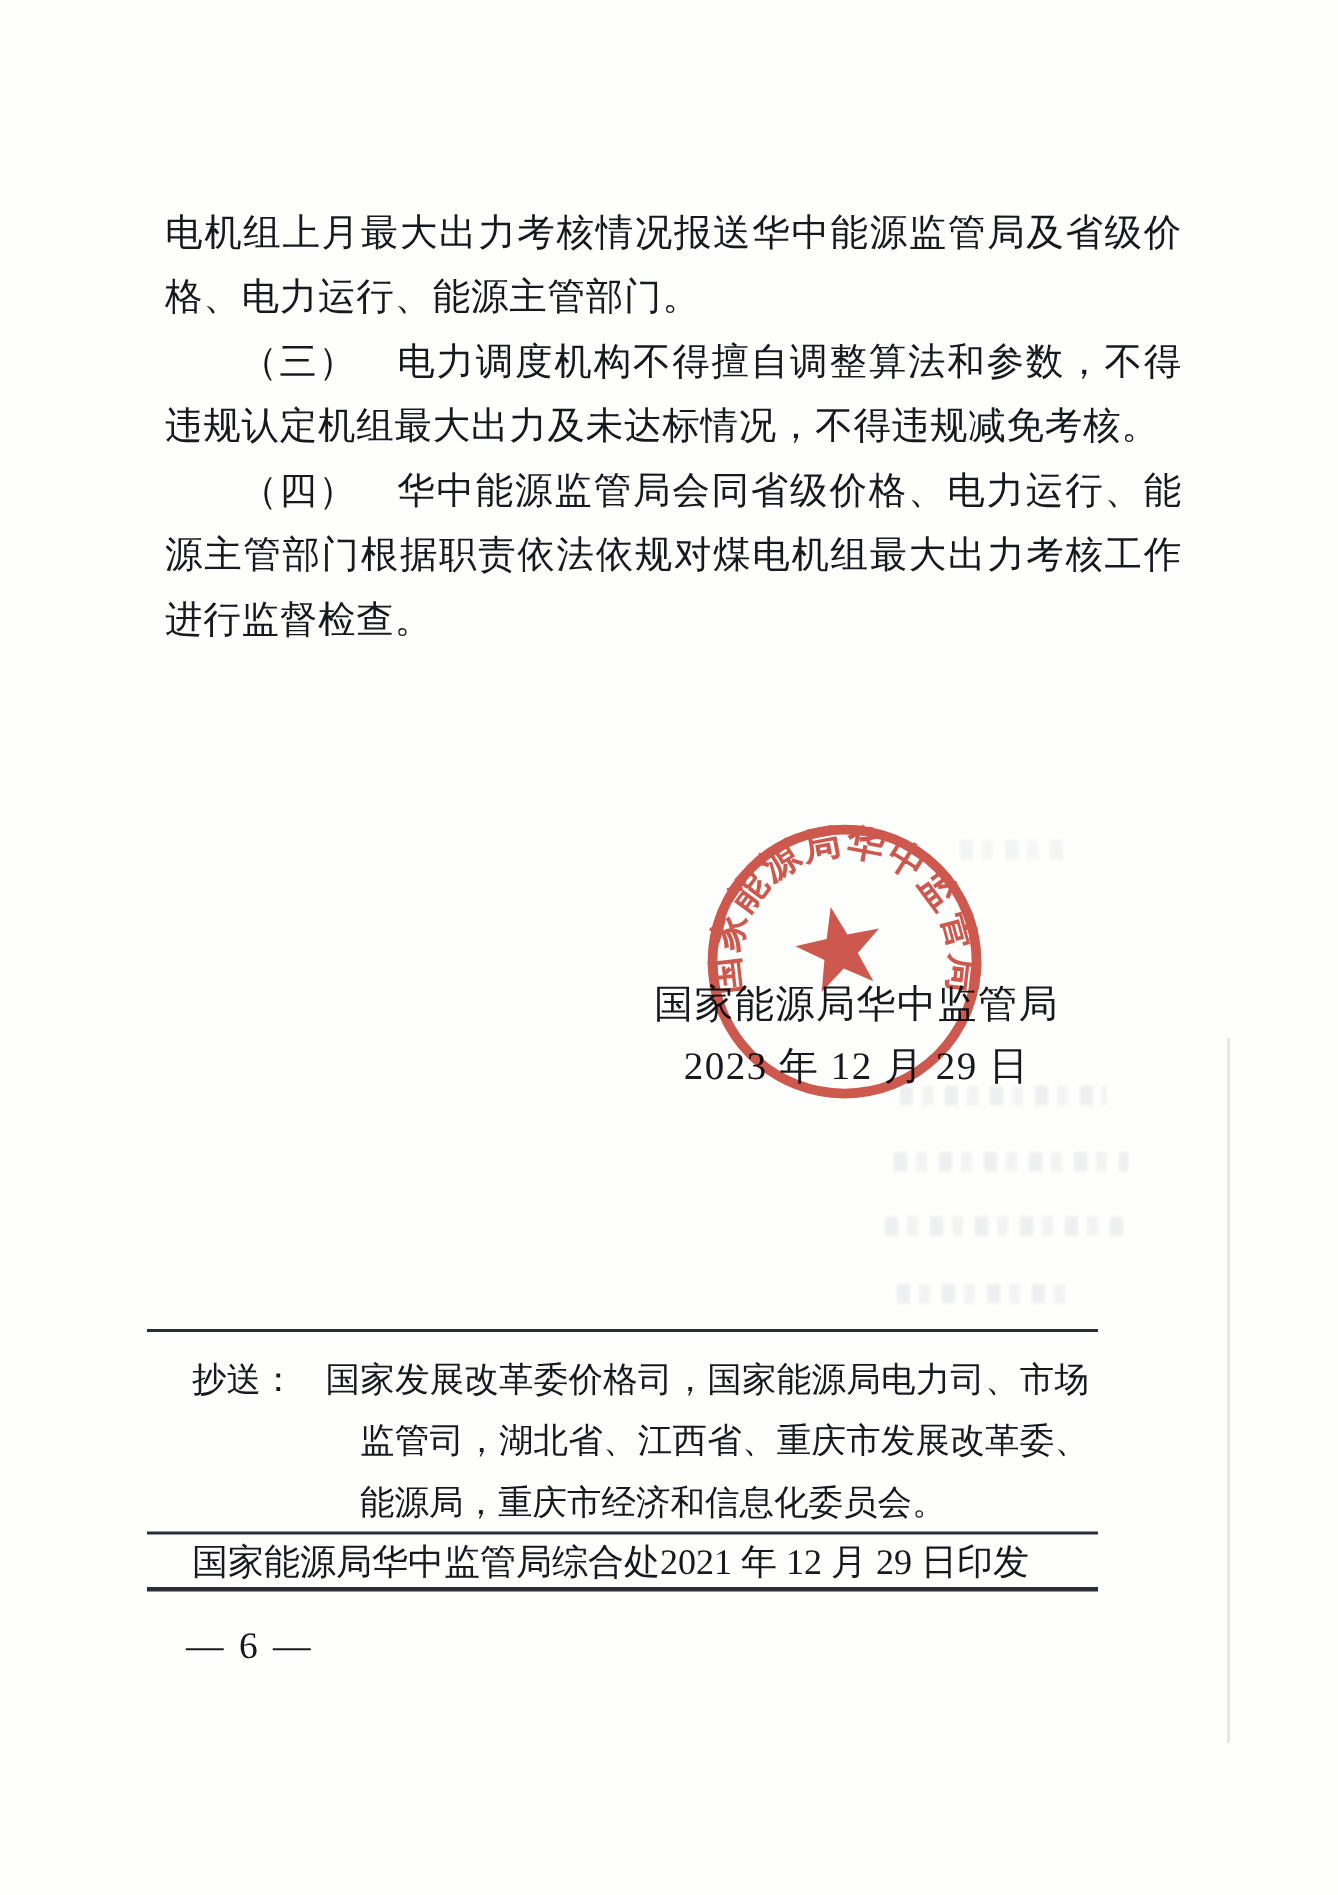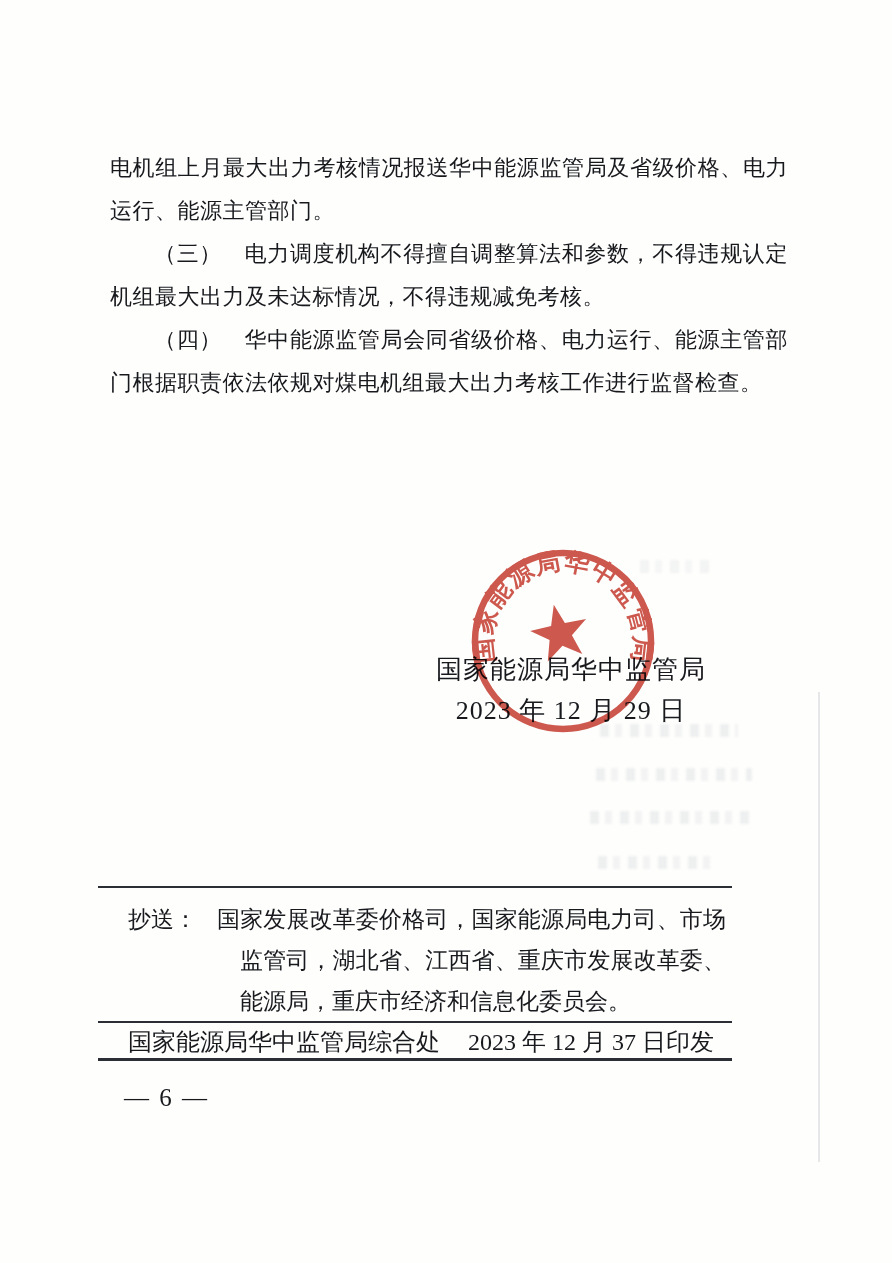--- a/index.html
+++ b/index.html
@@ -6,22 +6,22 @@
   .page{
     position:relative;
     width:892px;height:1263px;
     background:#fefefdf8;
     overflow:hidden;
     font-family:"Liberation Serif","DejaVu Serif",serif;
     color:#17191d;
   }
   
   .body-text{
-    position:absolute;left:110px;top:146px;width:678px;
-    font-size:22px;line-height:43px;
+    position:absolute;left:110px;top:134px;width:678px;
+    font-size:25px;line-height:43px;
     text-align:justify;letter-spacing:0.5px;
   }
   .body-text p{margin:0;}
   .body-text p.indent{text-indent:2em;}
   
   .signature{
     position:absolute;left:406px;top:649px;width:330px;
     font-size:26px;line-height:41px;text-align:center;
     letter-spacing:1px;
   }
@@ -44,21 +44,21 @@
   .cc-text{flex:1 1 auto;text-align:justify;padding-left:1em;text-indent:-1em;margin-left:20px;}
   
   .rule{position:absolute;left:98px;width:634px;background:#2b2e34;}
   .rule-1{top:886px;height:2px;}
   .rule-2{top:1021px;height:2px;}
   .rule-3{top:1058px;height:3px;}
   
   .imprint{
     position:absolute;left:98px;top:1027px;width:634px;
     font-size:24px;line-height:30px;
-    display:flex;justify-content:space-between;
+    display:flex;
     box-sizing:border-box;padding-left:30px;padding-right:18px;
   }
   
   .page-number{
     position:absolute;left:124px;top:1084px;
     font-size:25px;letter-spacing:2px;
   }
   
   .ghost{
     position:absolute;height:13px;opacity:0.13;filter:blur(1px);
@@ -105,21 +105,21 @@
 
   <div class="cc">
     <span class="cc-label">抄送：</span>
     <span class="cc-text">国家发展改革委价格司，国家能源局电力司、市场监管司，湖北省、江西省、重庆市发展改革委、能源局，重庆市经济和信息化委员会。</span>
   </div>
 
   <div class="rule rule-2"></div>
 
   <div class="imprint">
     <span>国家能源局华中监管局综合处</span>
-    <span>2023 年 12 月 37 日印发</span>
+    <span>2021 年 12 月 29 日印发</span>
   </div>
 
   <div class="rule rule-3"></div>
 
   <div class="page-number">— 6 —</div>
 
   <div class="ghost g1"></div>
   <div class="ghost g2"></div>
   <div class="ghost g3"></div>
   <div class="ghost g4"></div>

